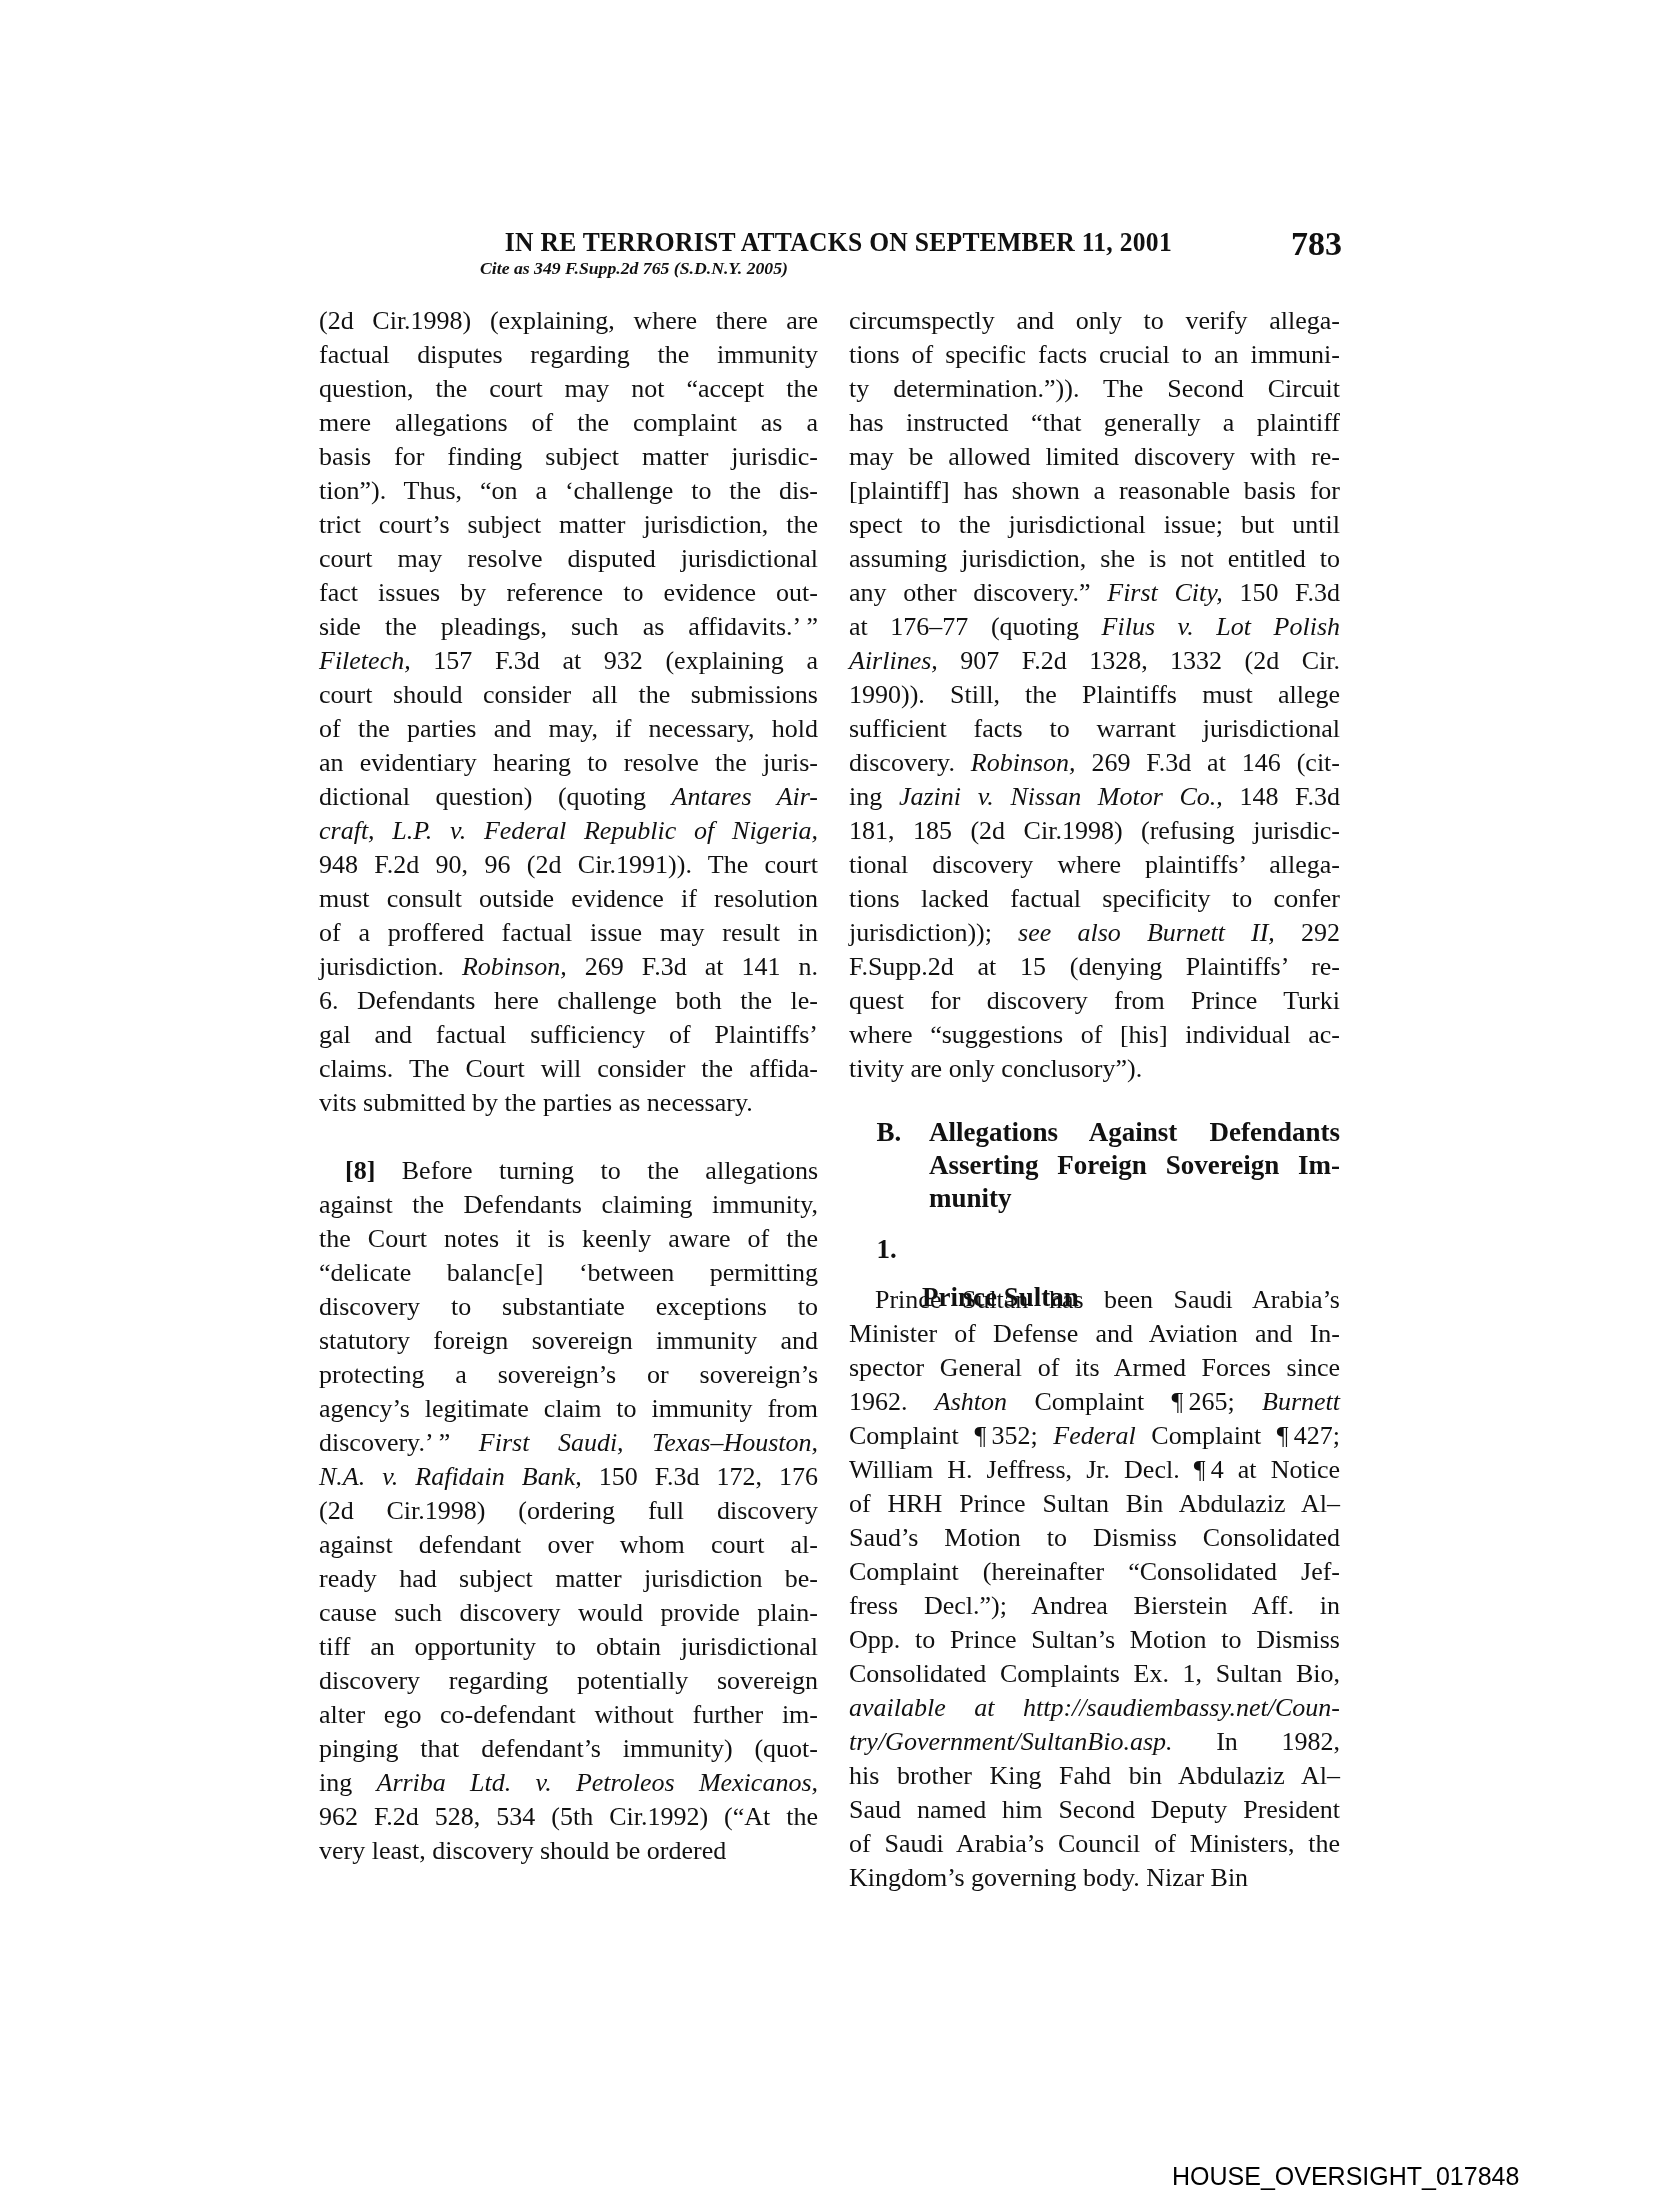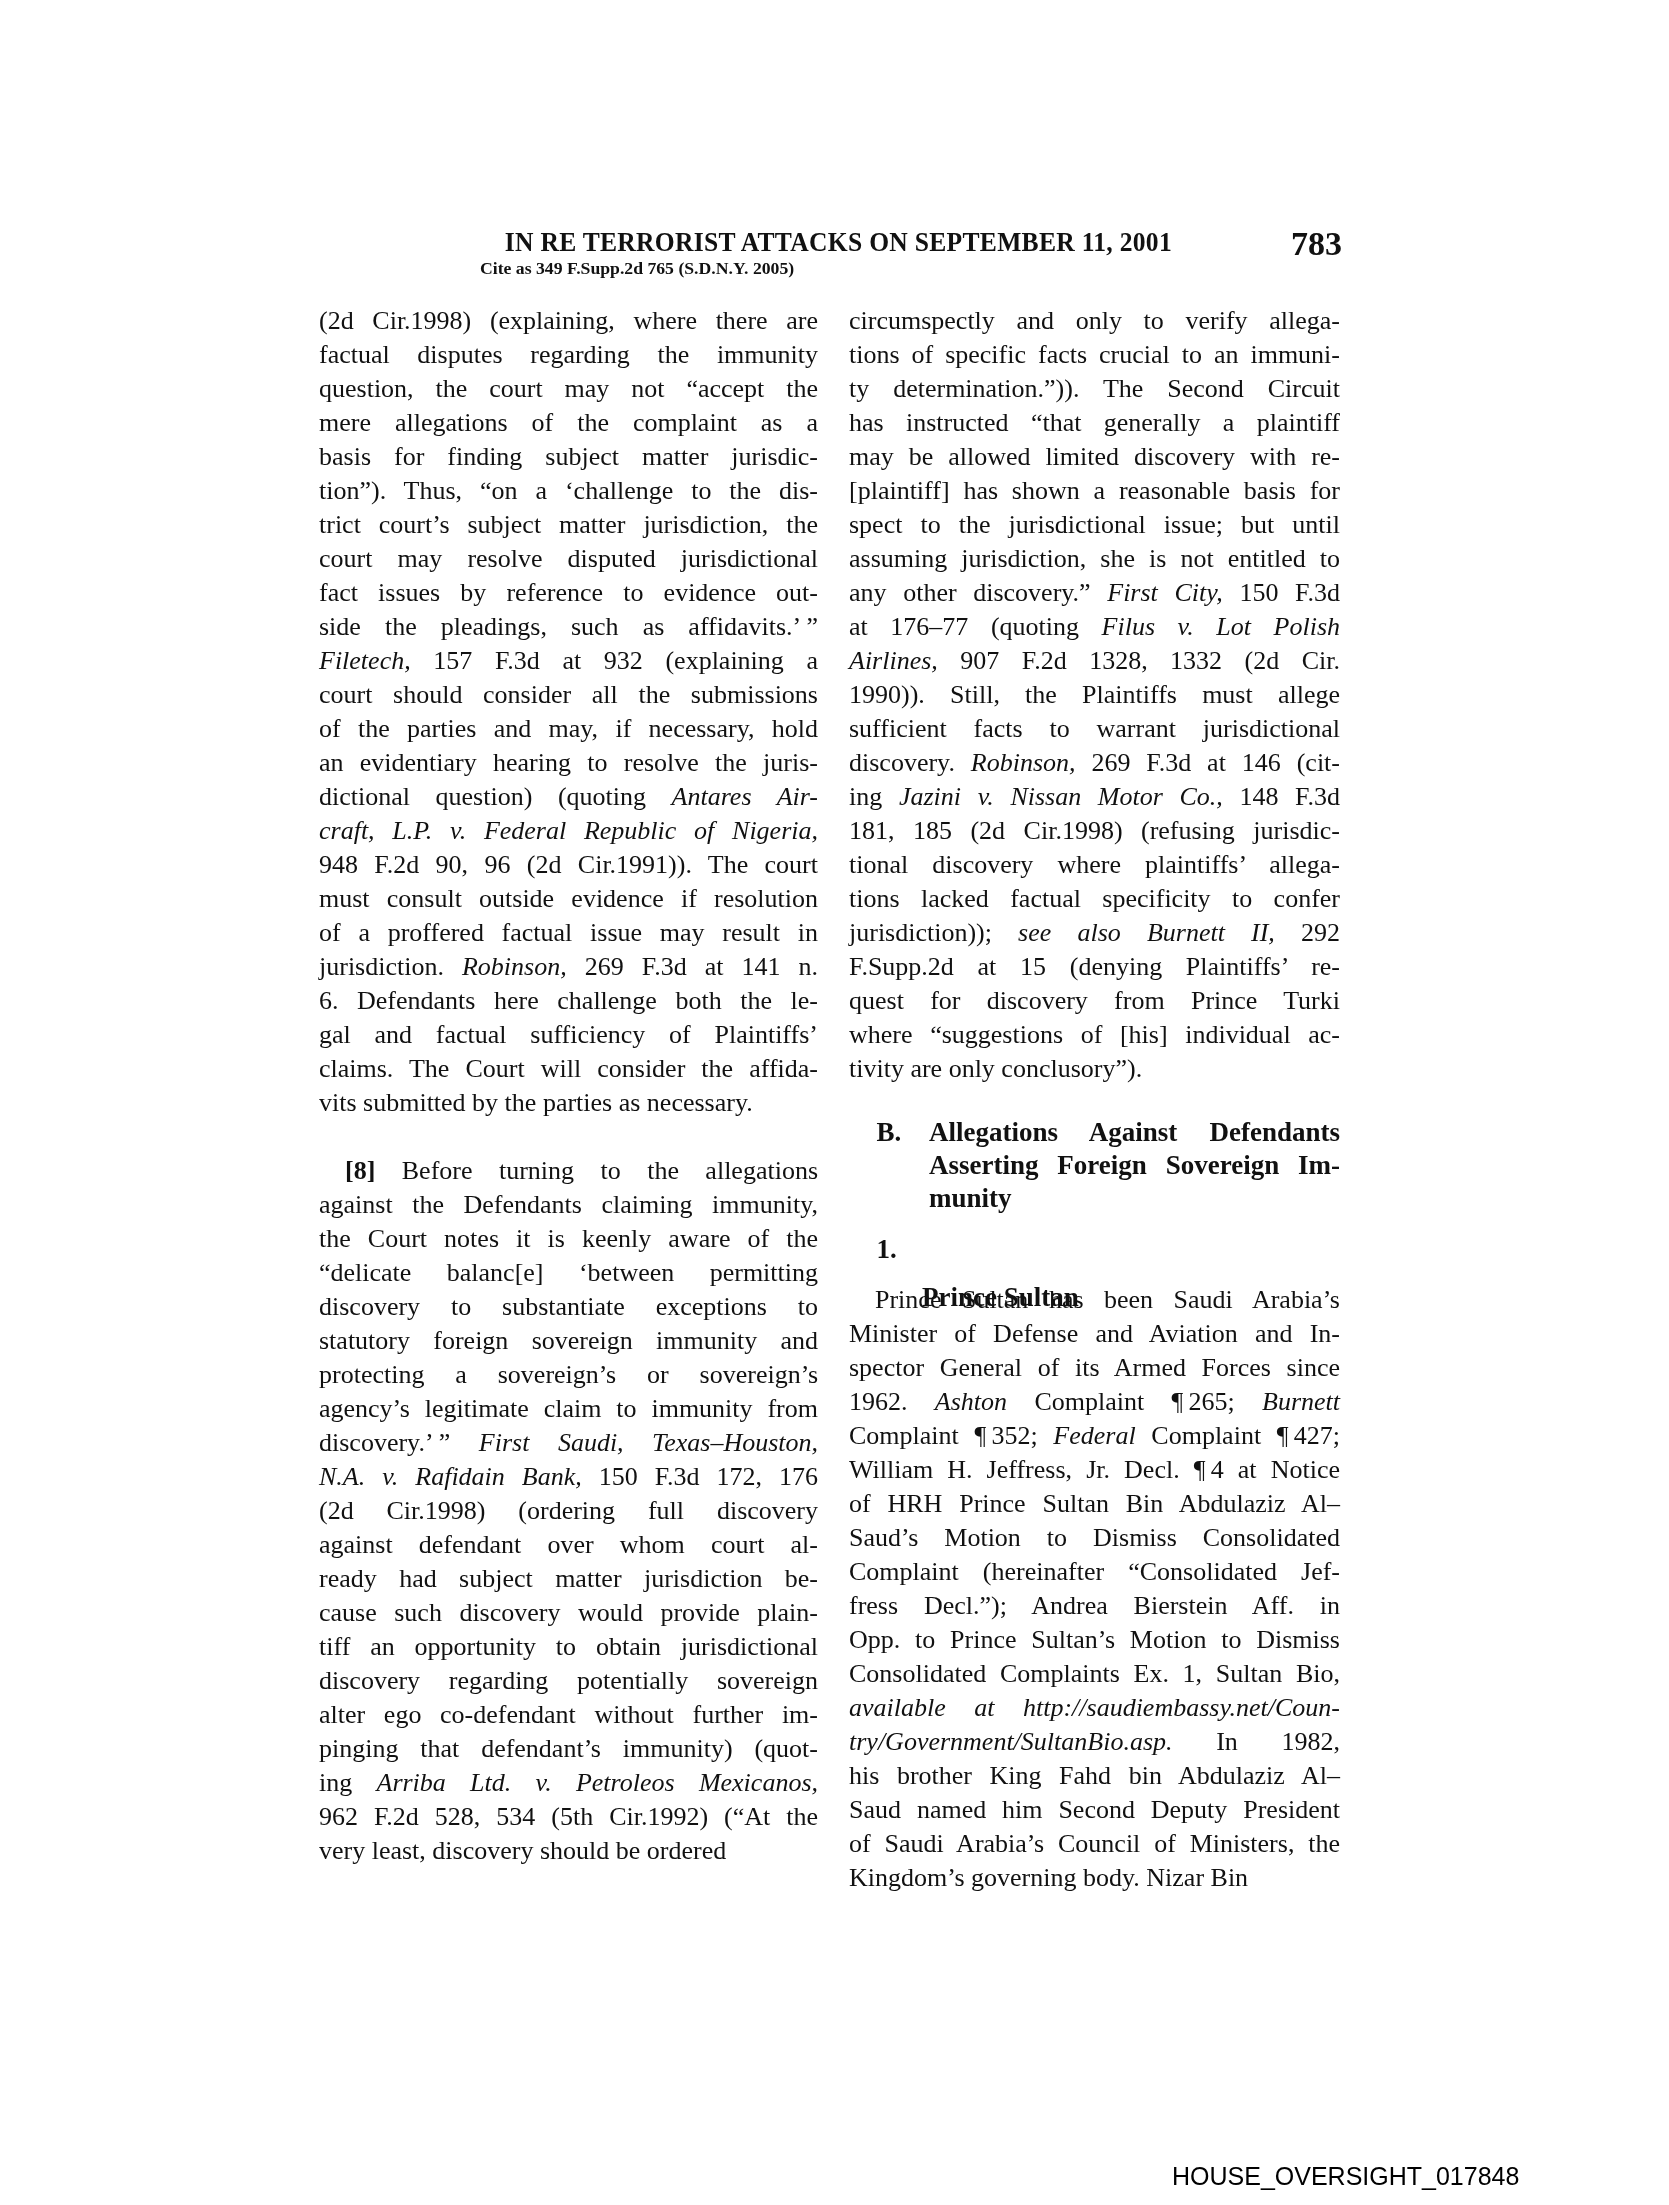--- a/index.html
+++ b/index.html
@@ -33,20 +33,21 @@
       transform-origin: center;
       white-space: nowrap;
     }
     .head-cite {
       display: block;
       font-family: "Liberation Serif", serif;
       font-weight: bold;
       font-size: 17.7px;
       line-height: 21px;
       white-space: nowrap;
+      font-style: italic;
     }
     .page-number {
       position: absolute;
       left: 1291px;
       top: 225px;
       font-family: "Liberation Serif", serif;
       font-weight: bold;
       font-size: 34px;
       line-height: 37px;
     }

